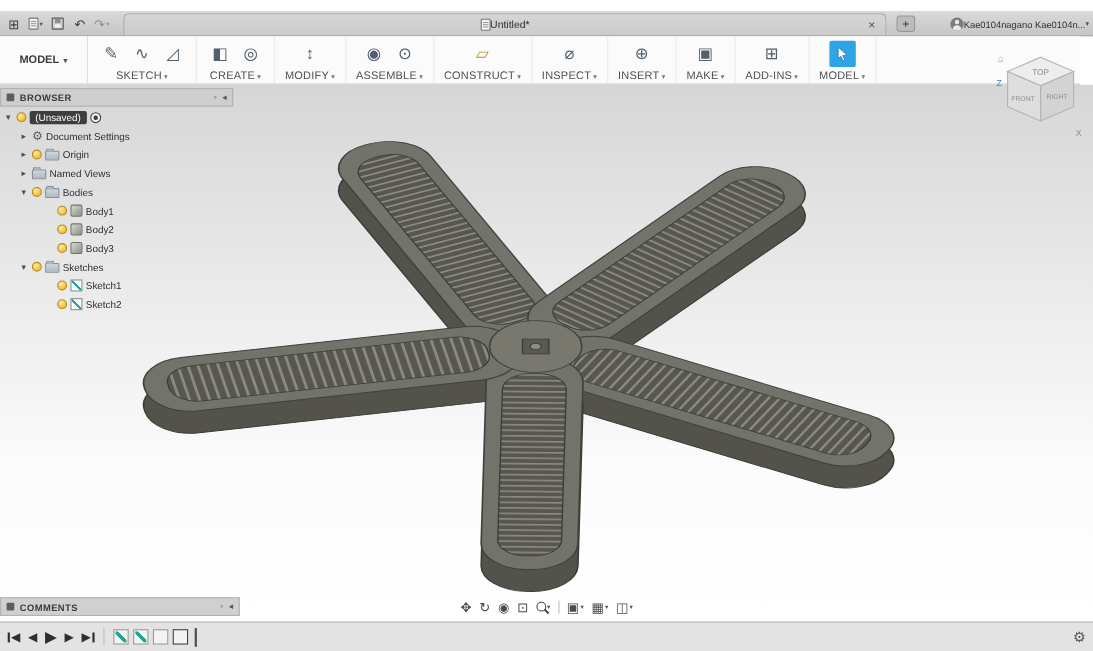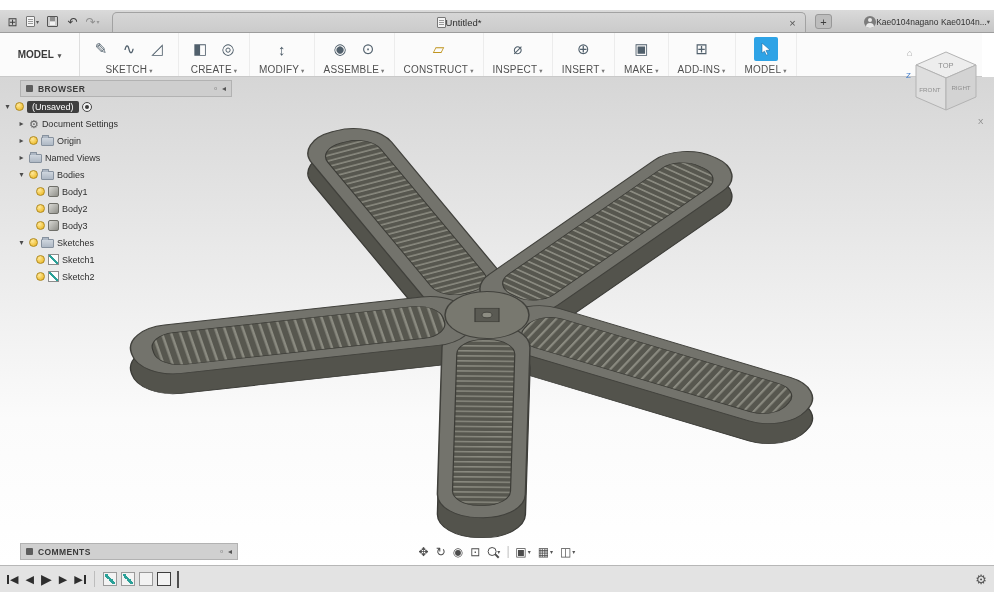--- a/index.html
+++ b/index.html
@@ -53,30 +53,30 @@
   .rlabel::after { content:" ▾"; font-size:6.5px; color:#777; }
   .model-caret::after { content:"▾"; font-size:7px; color:#555; }
 
   
   .canvas { position:absolute; top:77px; left:0; right:0; height:488px;
             background:linear-gradient(180deg,#d6d6d6 0%,#e9e9e9 35%,#fbfbfb 70%,#ffffff 100%); }
   .modelsvg { position:absolute; inset:0; }
 
   
   .panel-head { position:absolute; height:17px; background:rgba(206,206,206,.95); border:1px solid #b2b2b2;
-                display:flex; align-items:center; gap:5px; padding:0 5px; font-size:8.5px; color:#3a3a3a;margin-left:20px; }
+                display:flex; align-items:center; gap:5px; padding:0 5px; font-size:8.5px; color:#3a3a3a; }
   .ph-grip { width:7px; height:7px; background:#5d5d5d; border-radius:1px; }
   .ph-title { font-weight:bold; letter-spacing:.4px; flex:1; }
   .ph-ico { font-size:8px; color:#555; }
   .browser-head { top:3px; left:0; width:212px; }
   .comments-head { bottom:5px; left:0; width:218px; }
 
   .tree { position:absolute; top:21px; left:0; width:220px; }
   .trow { height:17px; display:flex; align-items:center; gap:3px; font-size:9px; color:#2f2f2f; }
-  .lv0 { padding-left:3px; } .lv1 { padding-left:17px; } .lv2 { padding-left:36px; }
+  .lv0 { padding-left:3px; } .lv1 { padding-left:17px; } .lv2 { padding-left:52px; }
   .arrow { width:9px; font-size:8px; color:#4c4c4c; text-align:center; }
   .ar-d::before { content:"▾"; } .ar-r::before { content:"▸"; }
   .ic-bulb { width:9px; height:9px; border-radius:50%; background:radial-gradient(circle at 35% 30%,#ffe89a,#f0c23c 70%,#d9a629);
              border:1px solid #b08a20; position:relative; flex:none; }
   .ic-gear { font-size:11px; color:#5f5f5f; line-height:10px; }
   .ic-folder { width:13px; height:9px; background:linear-gradient(#cfd6de,#aeb8c4); border:1px solid #86919e;
                border-radius:1px; position:relative; margin-top:2px; flex:none; }
   .ic-folder::before { content:""; position:absolute; left:0; top:-3px; width:5px; height:2px; background:#aeb8c4;
                        border:1px solid #86919e; border-bottom:none; border-radius:1px 1px 0 0; }
   .ic-body { width:11px; height:11px; border-radius:2px; background:linear-gradient(135deg,#d8d8d4,#8f8f89);

